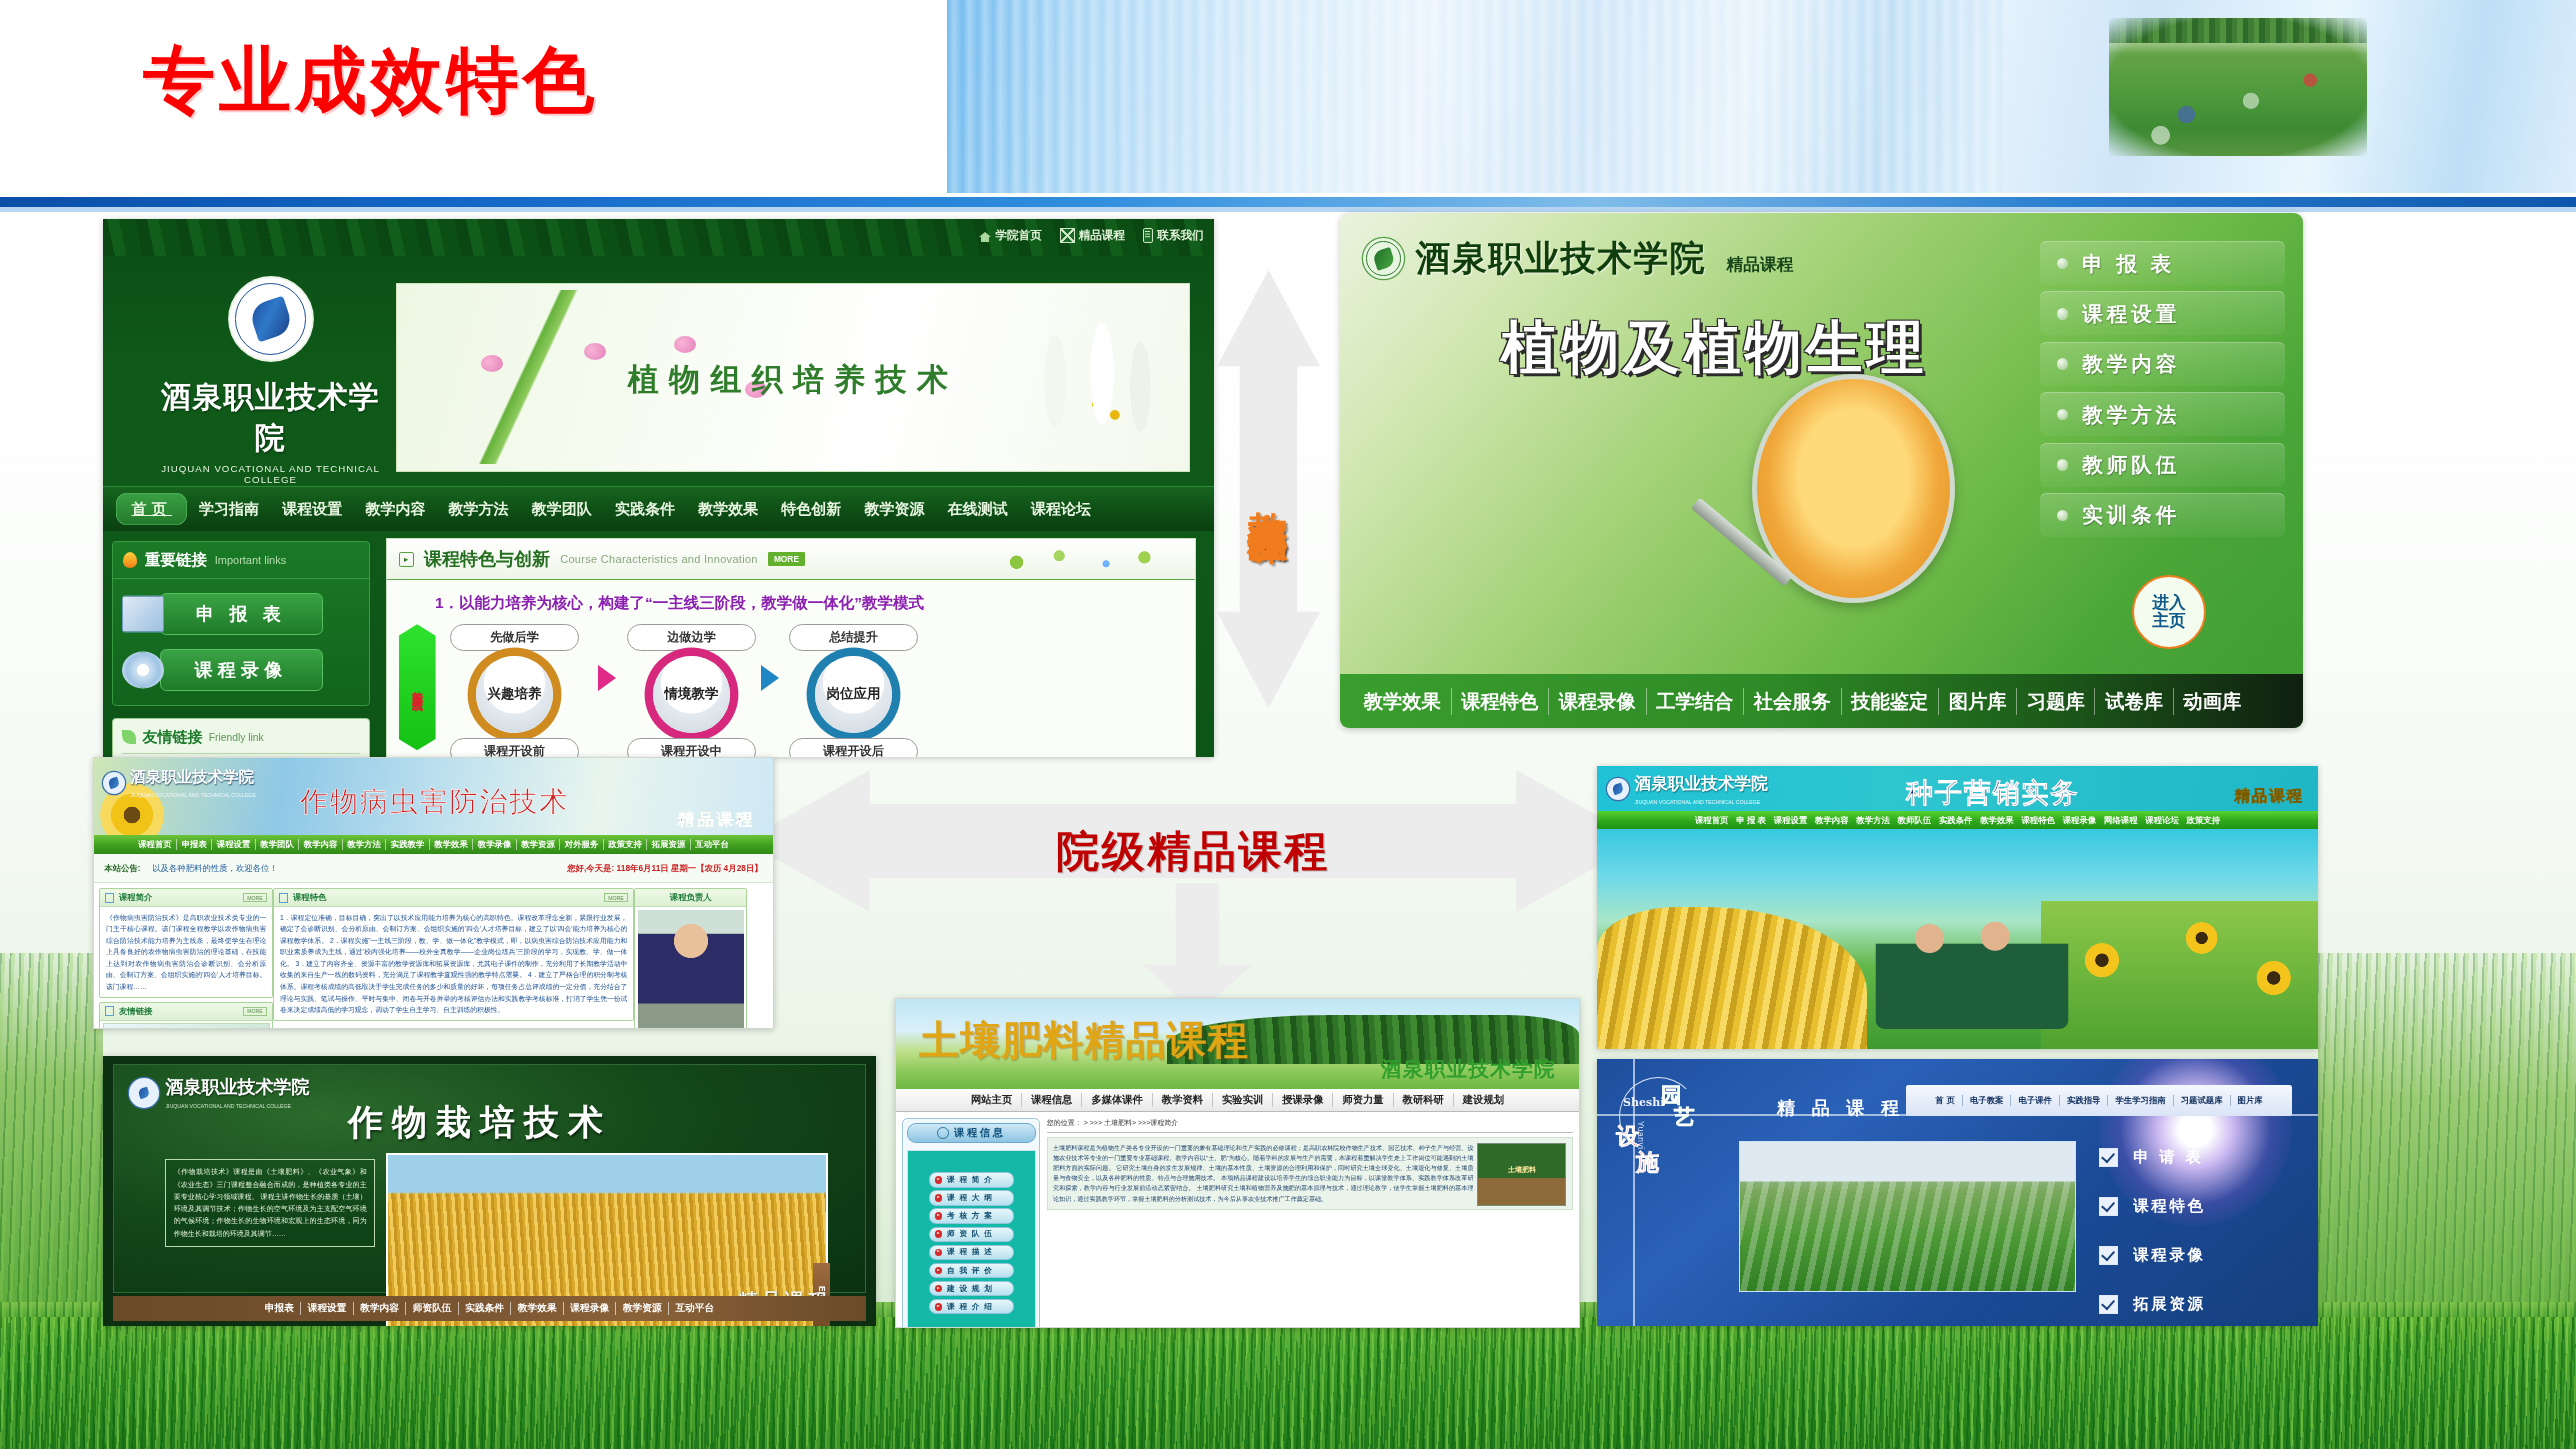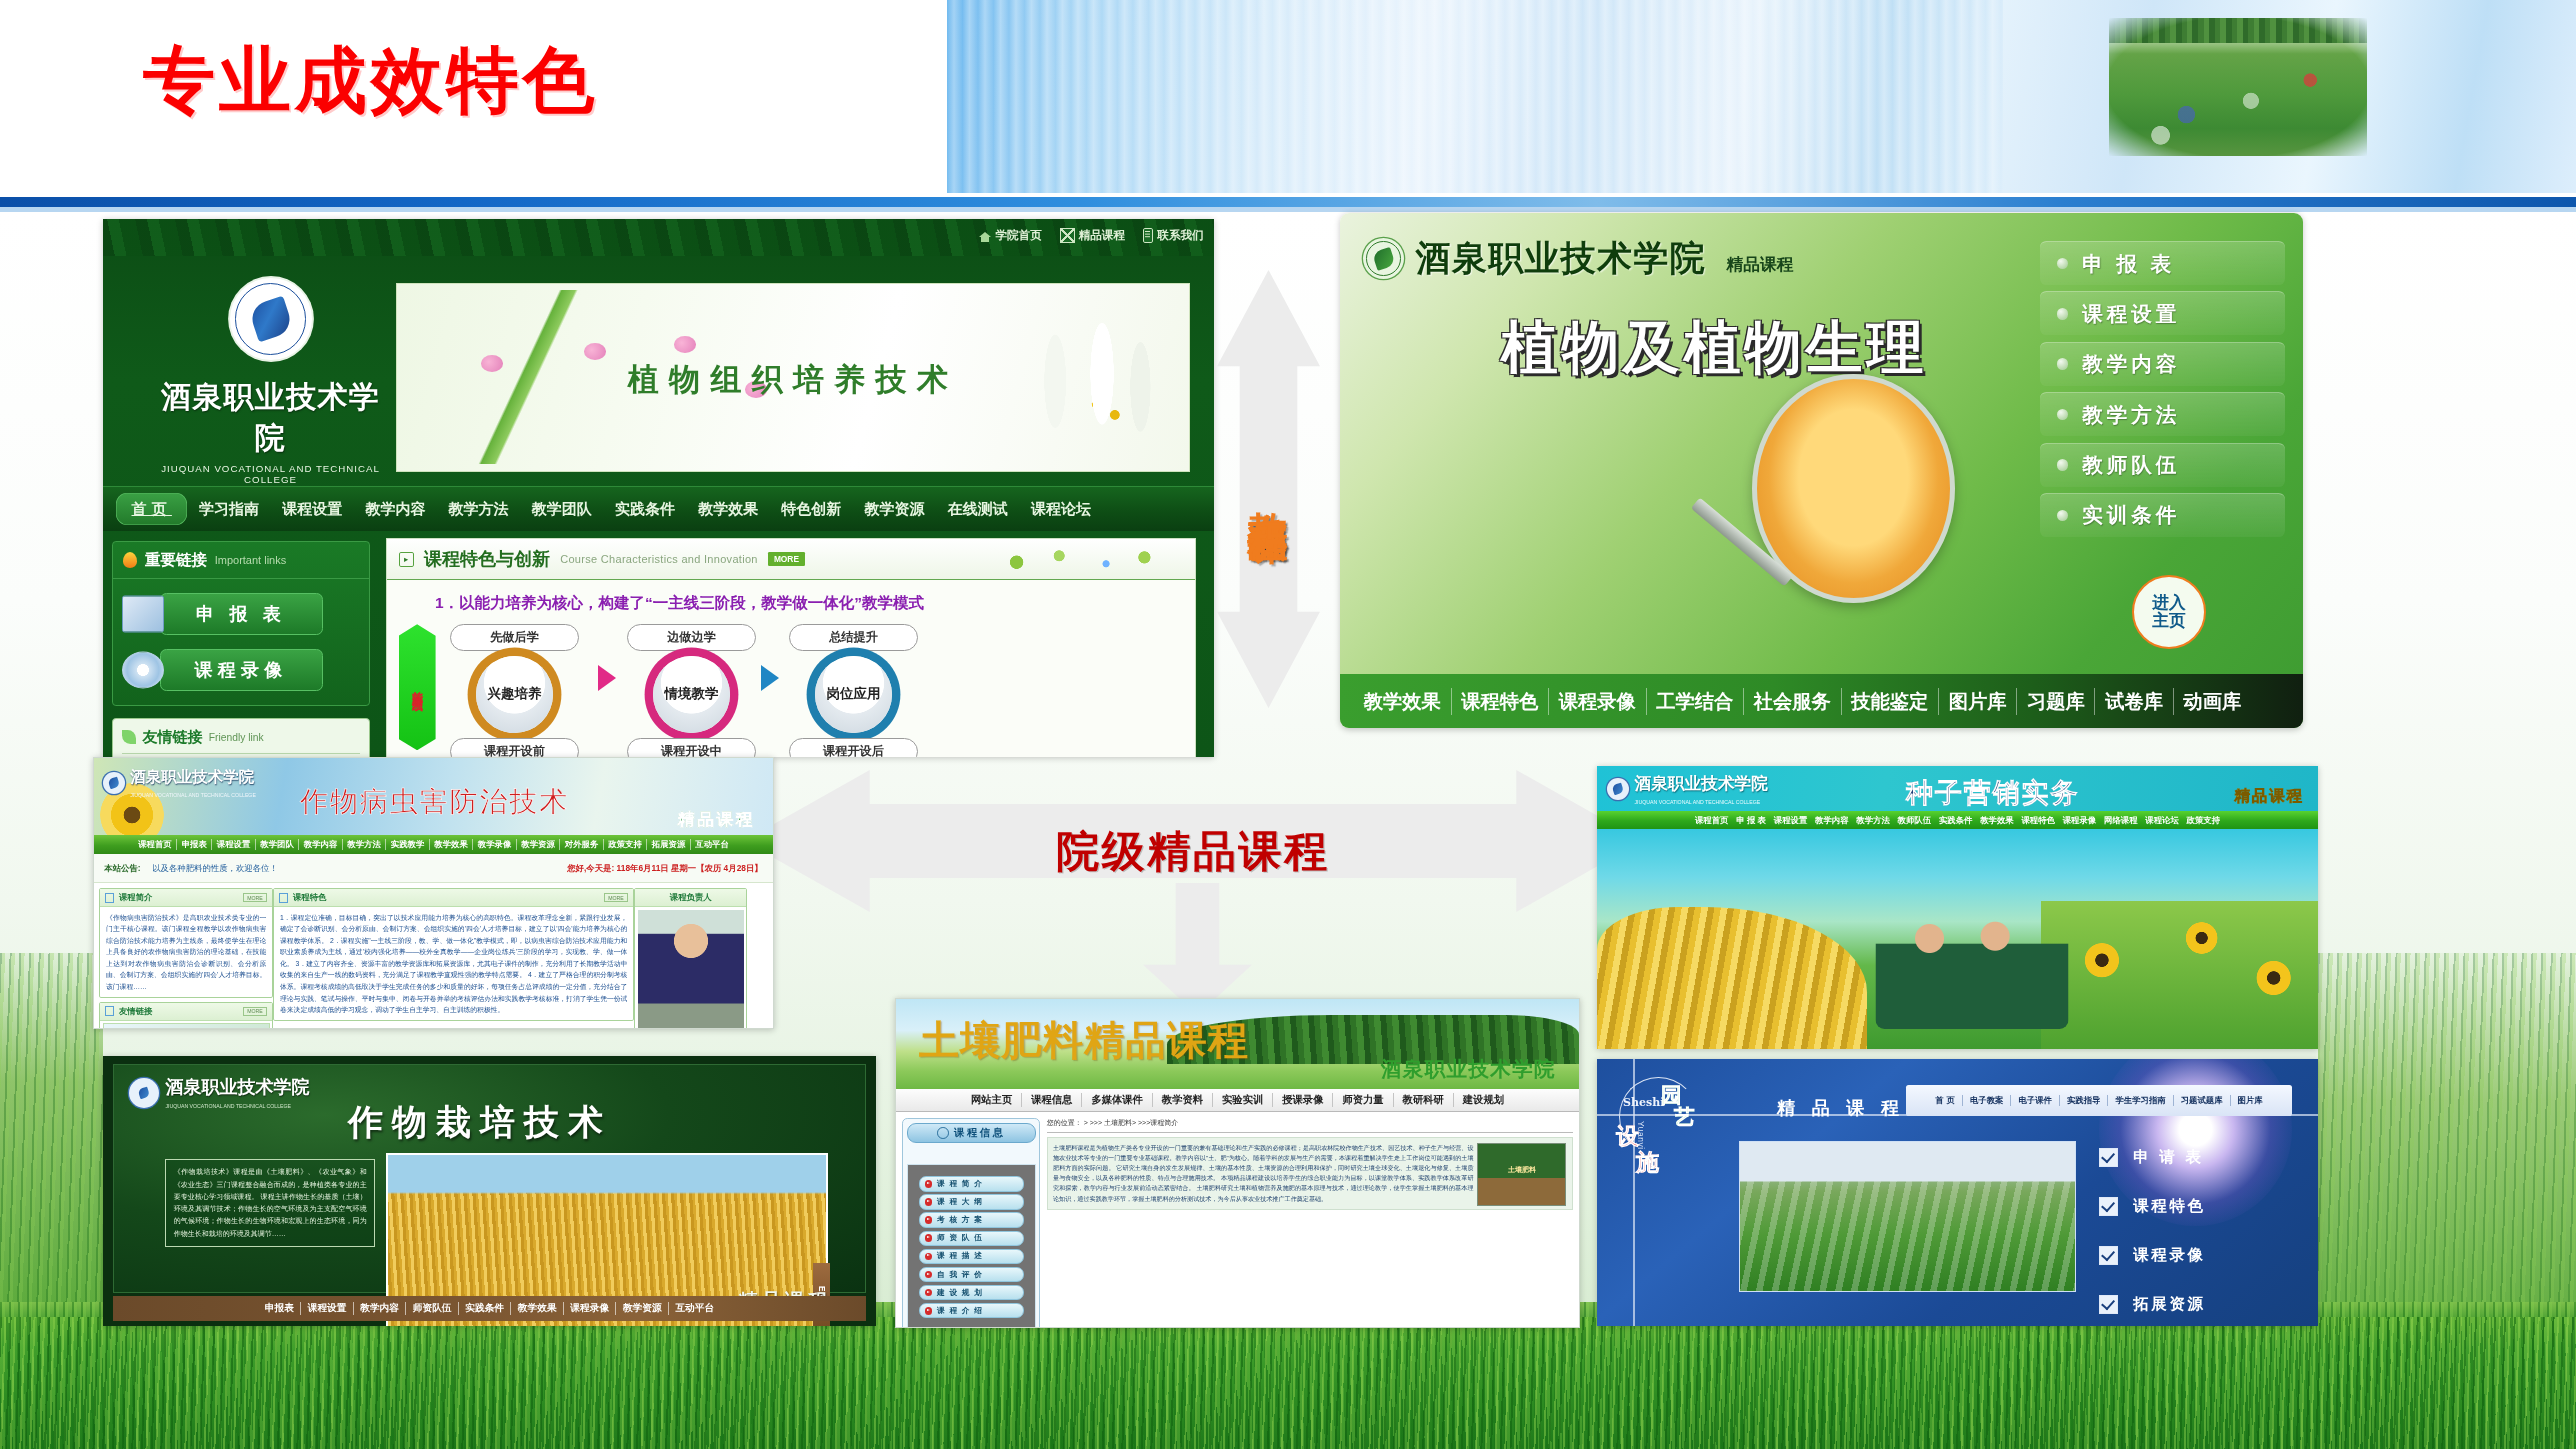--- a/index.html
+++ b/index.html
@@ -300,21 +300,21 @@
     display:flex;align-items:center;justify-content:center;}
   #site5 .s5nav .ni{font-size:10.3px;font-weight:700;color:#222;padding:0 9px;border-right:0.6px solid #c4c4c4;white-space:nowrap;
     font-family:"DejaVu Serif","Liberation Serif",serif;}
   #site5 .s5nav .ni:last-child{border-right:none;}
   #site5 .s5body{display:flex;gap:6.4px;padding:6.4px;}
   #site5 .s5side{width:138px;}
   #site5 .sbox{border:0.6px solid #9fc6dc;border-radius:5.2px;background:#f2f9fd;padding:3.9px;}
   #site5 .sbox .sh{height:18px;border-radius:9px;background:linear-gradient(180deg,#cfe9f7,#8ec4e2);
     display:flex;align-items:center;justify-content:center;gap:5.2px;border:0.6px solid #6ba9cd;}
   #site5 .sbox .sh .t{font-size:10.3px;font-weight:700;color:#0d4f7a;letter-spacing:2.6px;}
-  #site5 .sbox .list{background:#737373;border:0.6px solid #cfe4ef;margin-top:21px;padding:11px;}
+  #site5 .sbox .list{background:#14b8a6;border:0.6px solid #cfe4ef;margin-top:7px;padding:21px;}
   #site5 .sbox .li{height:13.5px;margin-bottom:2.6px;border-radius:7px;border:0.6px solid #8fc5dd;
     background:linear-gradient(180deg,#e8f7fb,#b8e0ee);display:flex;align-items:center;gap:4.5px;padding-left:4.5px;}
   #site5 .sbox .li .pl{width:7.7px;height:7.7px;border-radius:50%;background:#d62b2b;position:relative;flex:none;}
   #site5 .sbox .li .pl:after{content:"";position:absolute;left:2.6px;top:1.9px;border-left:3.2px solid #fff;
     border-top:1.9px solid transparent;border-bottom:1.9px solid transparent;}
   #site5 .sbox .li .t{font-size:7.7px;font-weight:700;color:#15506f;letter-spacing:1.3px;}
   #site5 .sbtn{margin-top:5.2px;height:28px;border:0.6px solid #b8b8b8;background:linear-gradient(180deg,#fdfdfd,#eaeaea);
     display:flex;align-items:center;gap:6.4px;padding-left:6.4px;}
   #site5 .sbtn .t{font-size:12.2px;font-weight:700;color:#333;letter-spacing:1.9px;}
   .icn-cam{width:22px;height:16.7px;background:linear-gradient(180deg,#dfe6ec,#9aa8b4);border:0.6px solid #7e8b96;border-radius:1.9px;flex:none;position:relative;}

